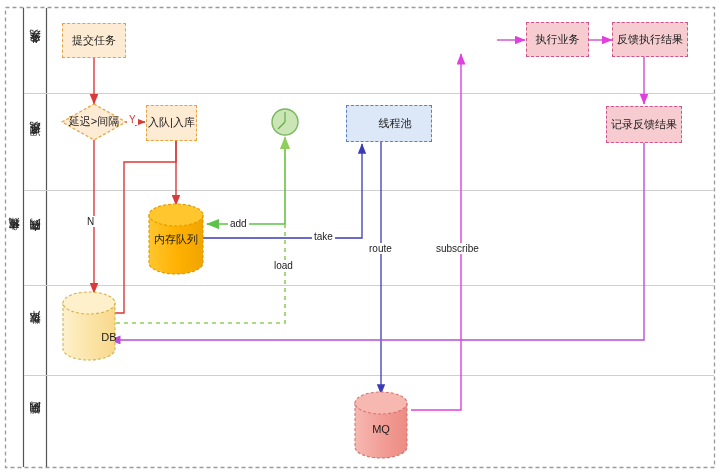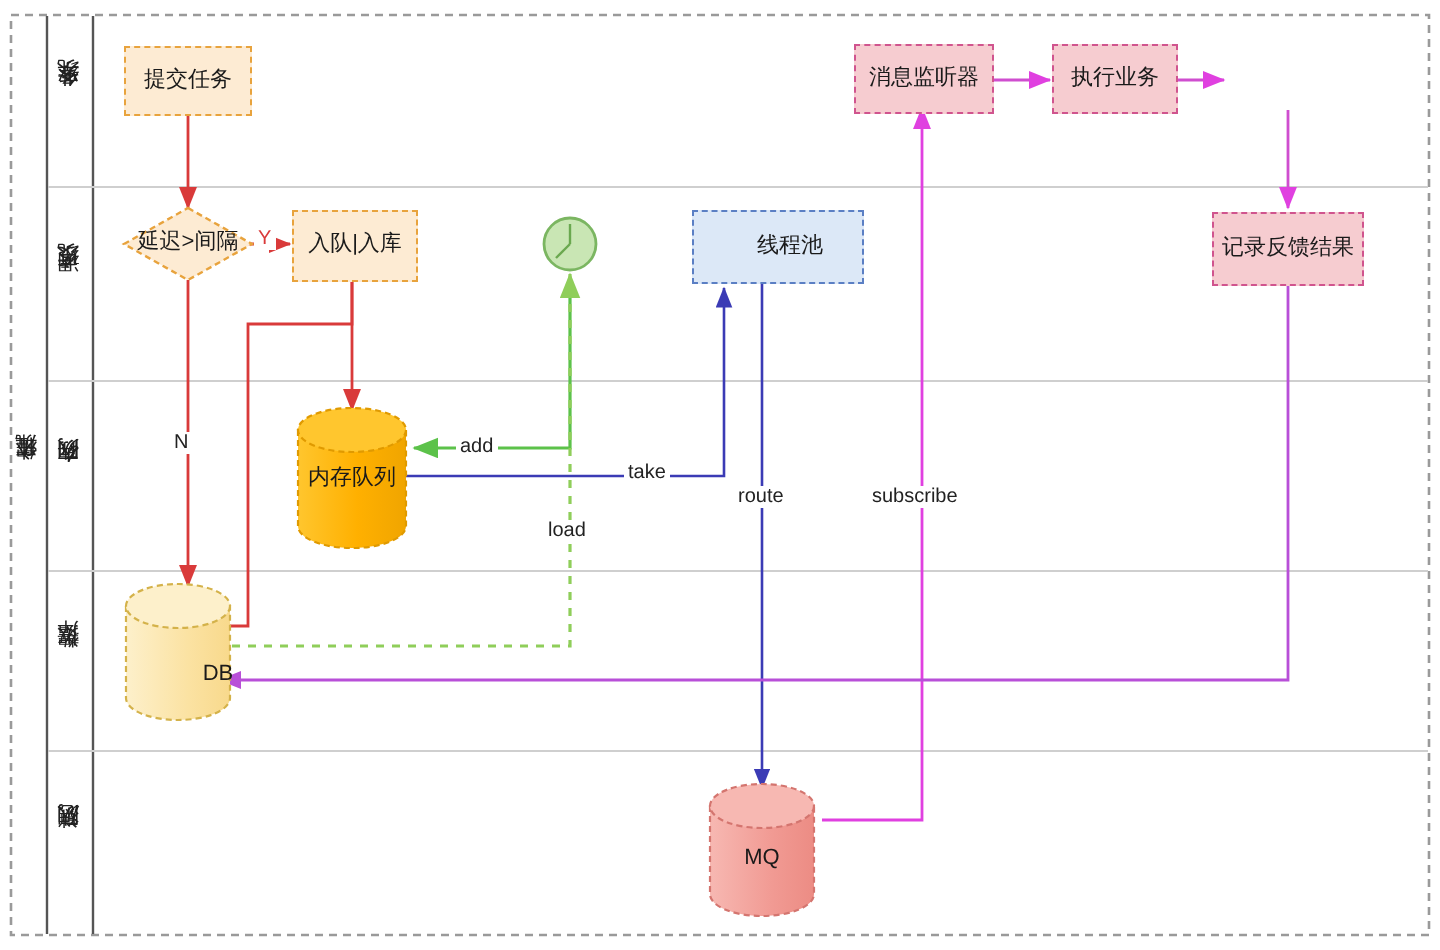--- a/index.html
+++ b/index.html
@@ -162,36 +162,36 @@
   </div>
 
   <div class="nodebox" style="left:62px;top:23px;width:64px;height:35px;background:#fdebd3;border:1.2px dashed #e8a33d;">
     <span>提交任务</span>
   </div>
 
   <div class="nodebox" style="left:58px;top:113px;width:72px;height:18px;background:transparent;">
     <span>延迟&gt;间隔</span>
   </div>
 
-  <div class="nodebox" style="left:146px;top:105px;width:63px;height:36px;background:#fdebd3;border:1.2px dashed #e8a33d;">
+  <div class="nodebox" style="left:146px;top:105px;width:51px;height:36px;background:#fdebd3;border:1.2px dashed #e8a33d;">
     <span>入队|入库</span>
   </div>
 
   <div class="nodebox" style="left:346px;top:105px;width:86px;height:37px;background:#dce8f7;border:1.2px dashed #5b7fc4;padding-left:12px;">
     <span>线程池</span>
   </div>
 
-  <div class="nodebox" style="left:427px;top:22px;width:70px;height:35px;background:#f6ccd0;border:1.2px dashed #d0548e;">
-    <span>消息监听器</span>
-  </div>
 
   <div class="nodebox" style="left:526px;top:22px;width:63px;height:35px;background:#f6ccd0;border:1.2px dashed #d0548e;">
     <span>执行业务</span>
   </div>
 
+  <div class="nodebox" style="left:612px;top:22px;width:76px;height:35px;background:#f6ccd0;border:1.2px dashed #d0548e;">
+    <span>反馈执行结果</span>
+  </div>
 
   <div class="nodebox" style="left:606px;top:106px;width:76px;height:37px;background:#f6ccd0;border:1.2px dashed #d0548e;">
     <span>记录反馈结果</span>
   </div>
 
   <div class="nodebox" style="left:149px;top:232px;width:54px;height:16px;">
     <span>内存队列</span>
   </div>
   <div class="nodebox" style="left:63px;top:330px;width:52px;height:16px;padding-left:40px;">
     <span>DB</span>

